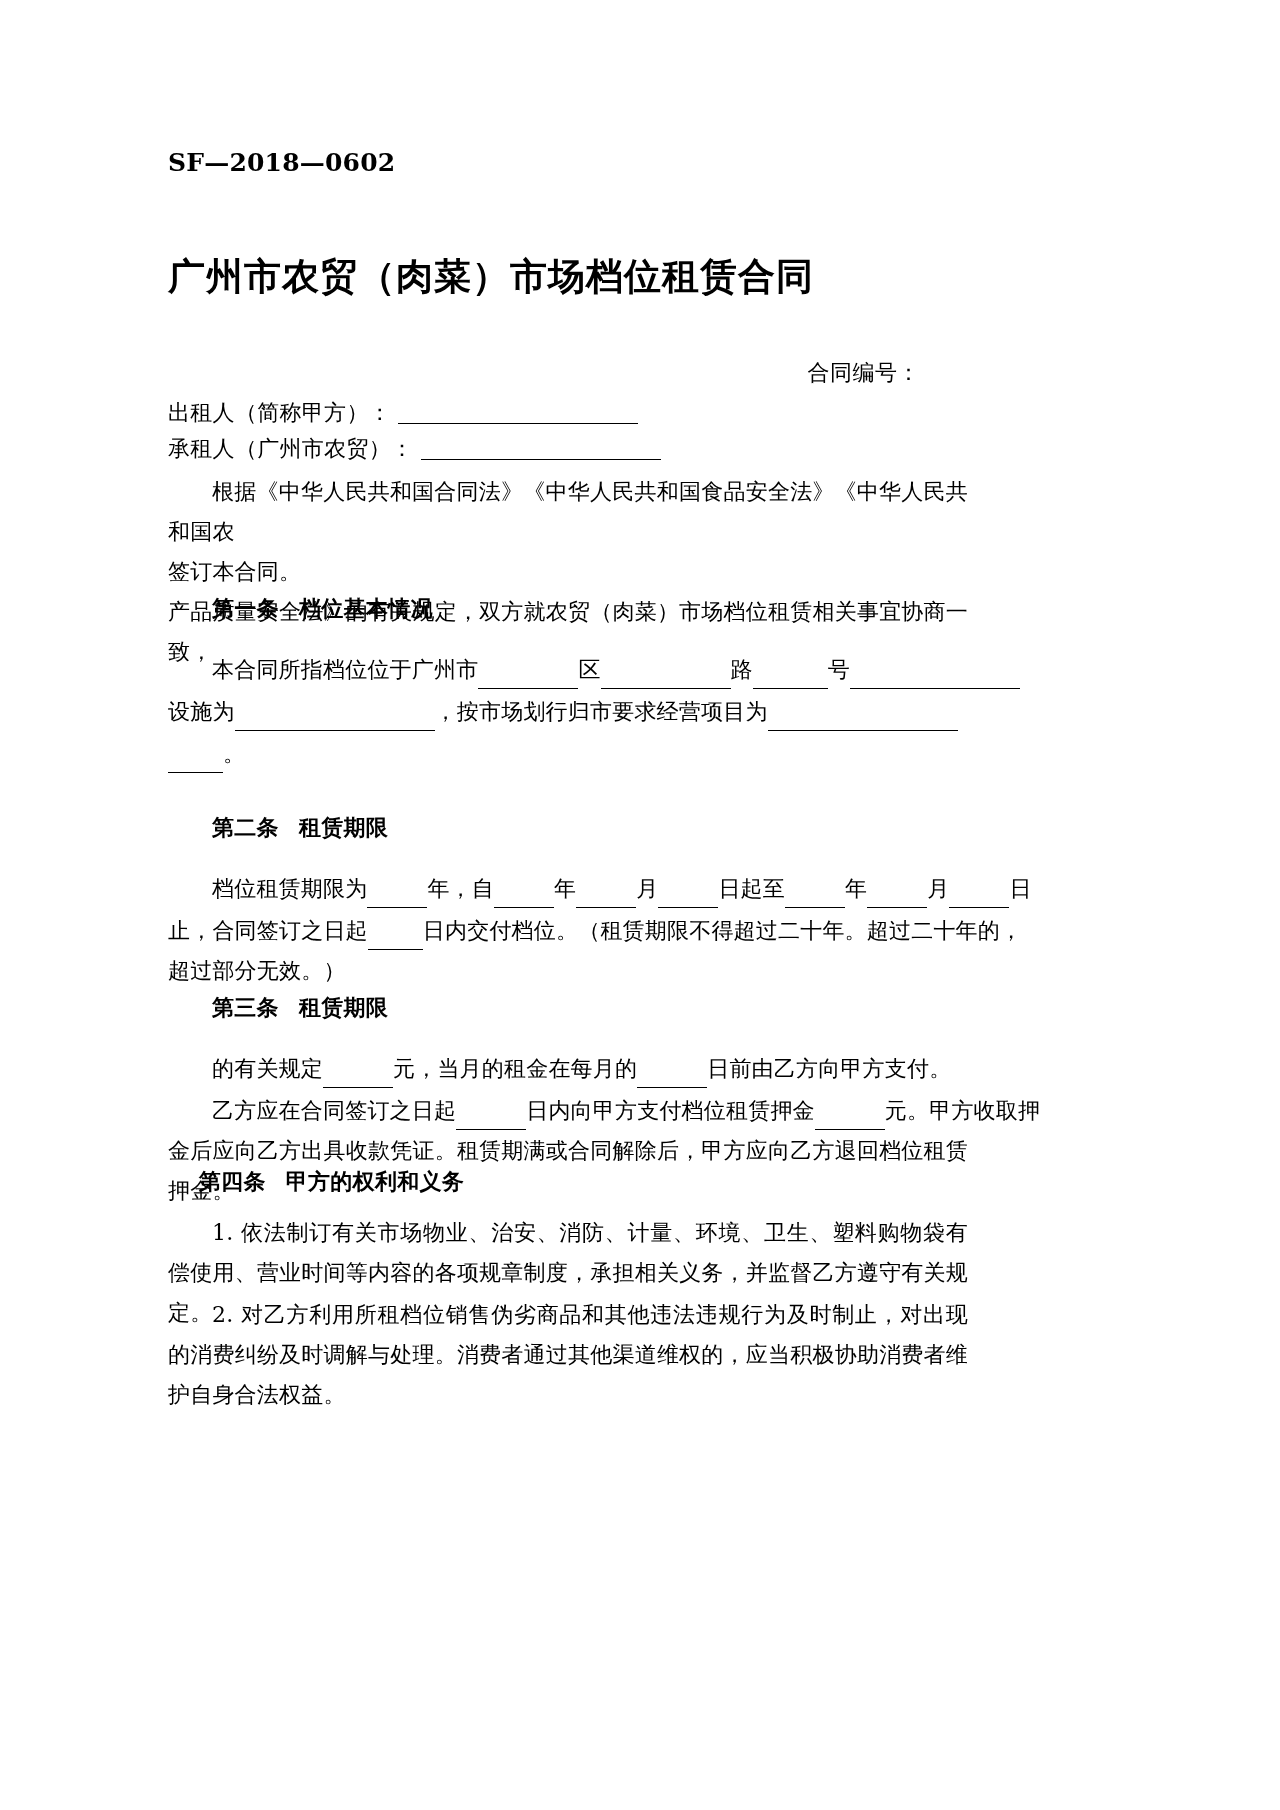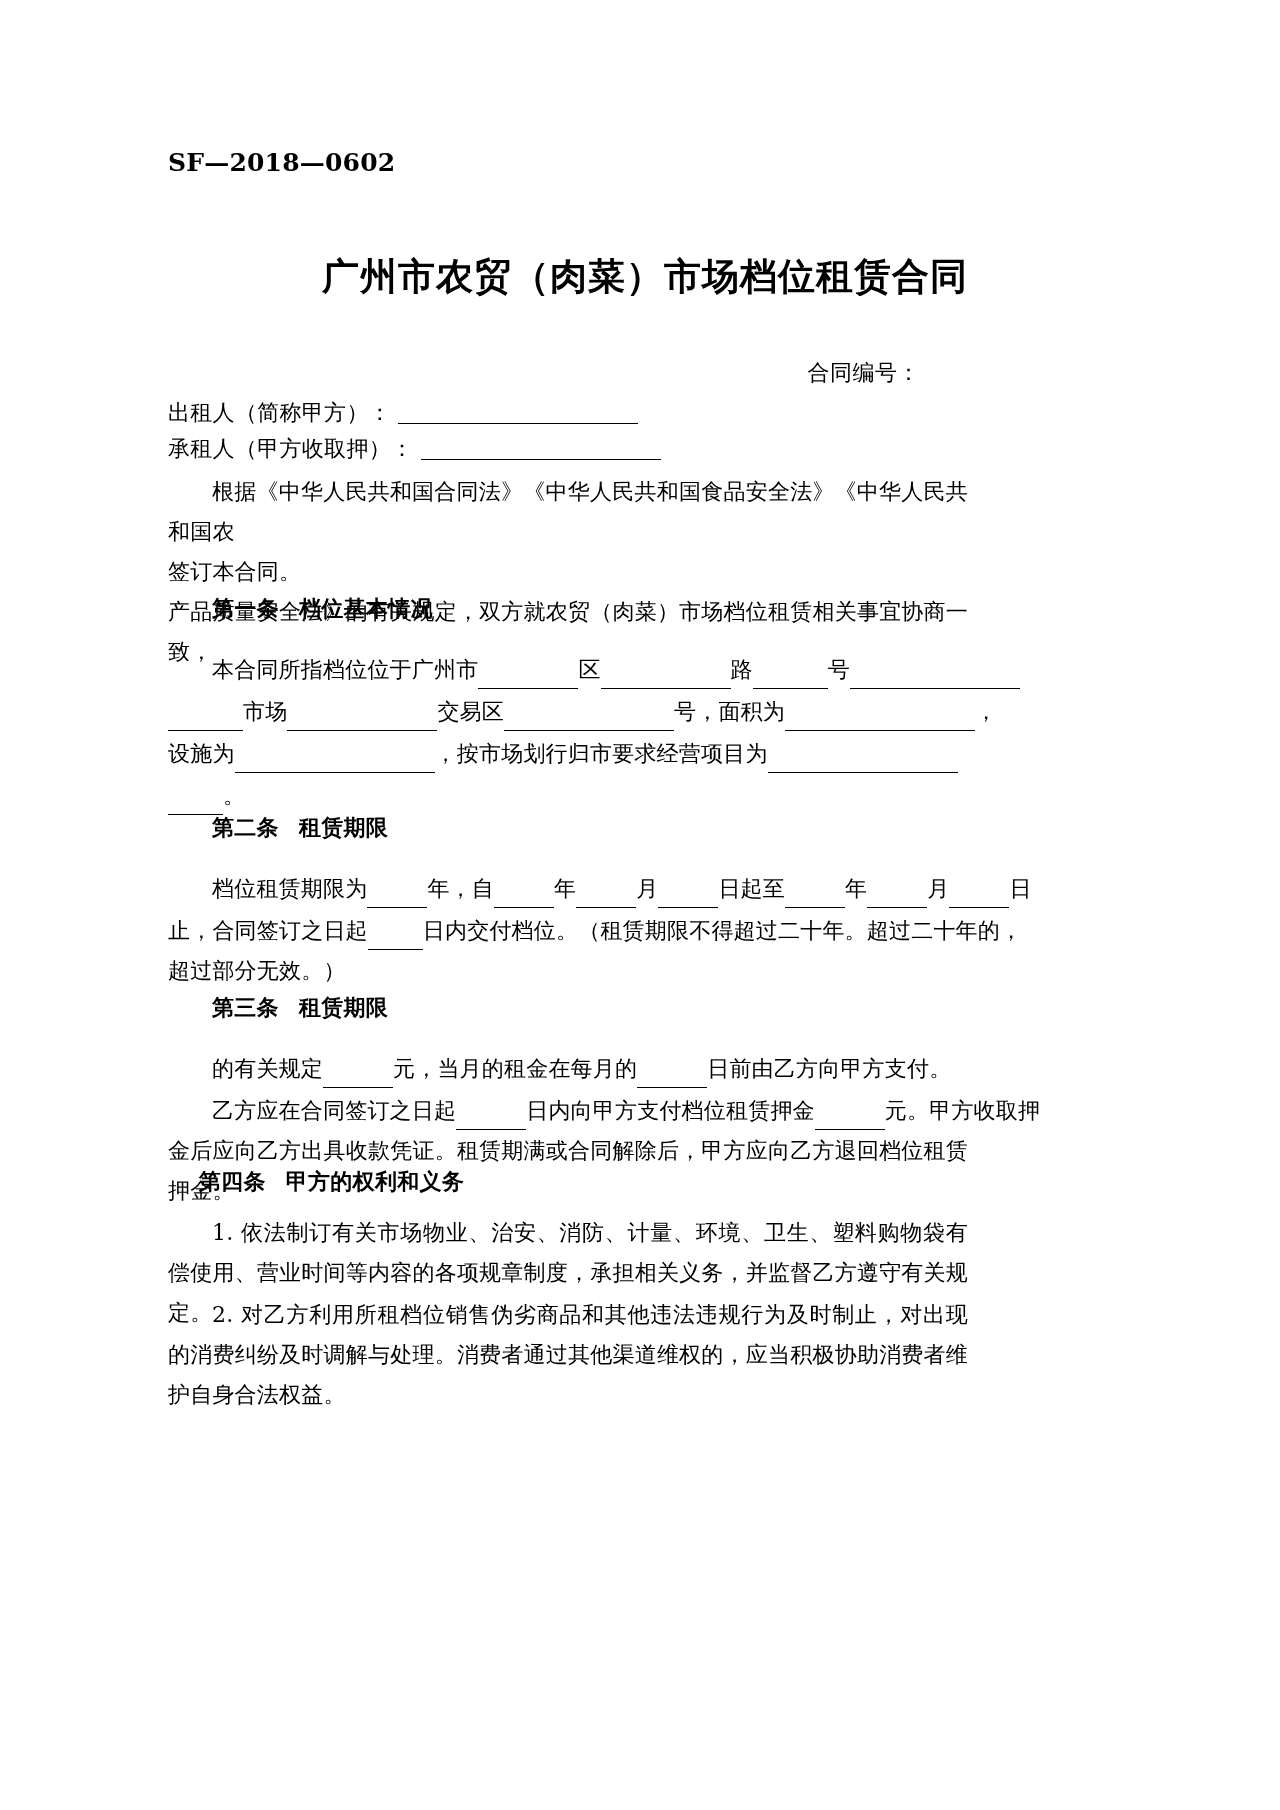--- a/index.html
+++ b/index.html
@@ -41,21 +41,21 @@
     letter-spacing: 0.2px;
     white-space: nowrap;
   }
 
   
   .doc-title {
     position: absolute;
     left: 0px;
     top: 252px;
     width: 800px;
-    text-align: right;
+    text-align: left;
     font-family: "DejaVu Sans", "Liberation Sans", sans-serif;
     font-weight: bold;
     font-size: 37px;
     letter-spacing: 1px;
     white-space: nowrap;
   }
 
   
   .contract-no {
     position: absolute;
@@ -130,42 +130,39 @@
     <div class="doc-title">广州市农贸（肉菜）市场档位租赁合同</div>
 
     <div class="contract-no">合同编号：</div>
 
     <div class="party-row p1">
       <span>出租人（简称甲方）：</span>
       <span class="ul w-party">&nbsp;</span>
     </div>
 
     <div class="party-row p2">
-      <span>承租人（甲方收取押）：</span>
+      <span>承租人（广州市农贸）：</span>
       <span class="ul w-party">&nbsp;</span>
     </div>
 
     <div class="para" style="top:472px;">
       <div style="text-indent:2em;">根据《中华人民共和国合同法》《中华人民共和国食品安全法》《中华人民共和国农</div>
       <div>签订本合同。</div>
       <div>产品质量安全法》的有关规定，双方就农贸（肉菜）市场档位租赁相关事宜协商一致，</div>
     </div>
 
     <div class="heading" style="top:594px; padding-left:2em;text-align:center;">
       <span>第一条</span><span class="gap"></span><span>档位基本情况</span>
     </div>
 
     <div class="para" style="top:648px;">
       <div style="text-indent:2em; white-space:nowrap;">
         <span>本合同所指档位位于广州市</span><span class="ul b-100">&nbsp;</span><span>区</span><span class="ul b-130">&nbsp;</span><span>路</span><span class="ul b-75">&nbsp;</span><span>号</span><span class="ul b-170">&nbsp;</span>
       </div>
       <div style="white-space:nowrap;">
-        <span class="ul b-75">&nbsp;</span><span>市场</span><span class="ul b-150">&nbsp;</span><span>交易区</span><span class="ul b-170">&nbsp;</span><span>号，面积为</span><span class="ul b-190">&nbsp;</span><span>，</span>
-      </div>
-      <div style="white-space:nowrap;">
         <span>设施为</span><span class="ul b-200">&nbsp;</span><span>，按市场划行归市要求经营项目为</span><span class="ul b-190">&nbsp;</span>
       </div>
       <div style="white-space:nowrap;">
         <span class="ul b-55">&nbsp;</span><span>。</span>
       </div>
     </div>
 
     <div class="heading" style="top:813px; padding-left:2em;">
       <span>第二条</span><span class="gap"></span><span>租赁期限</span>
     </div>

